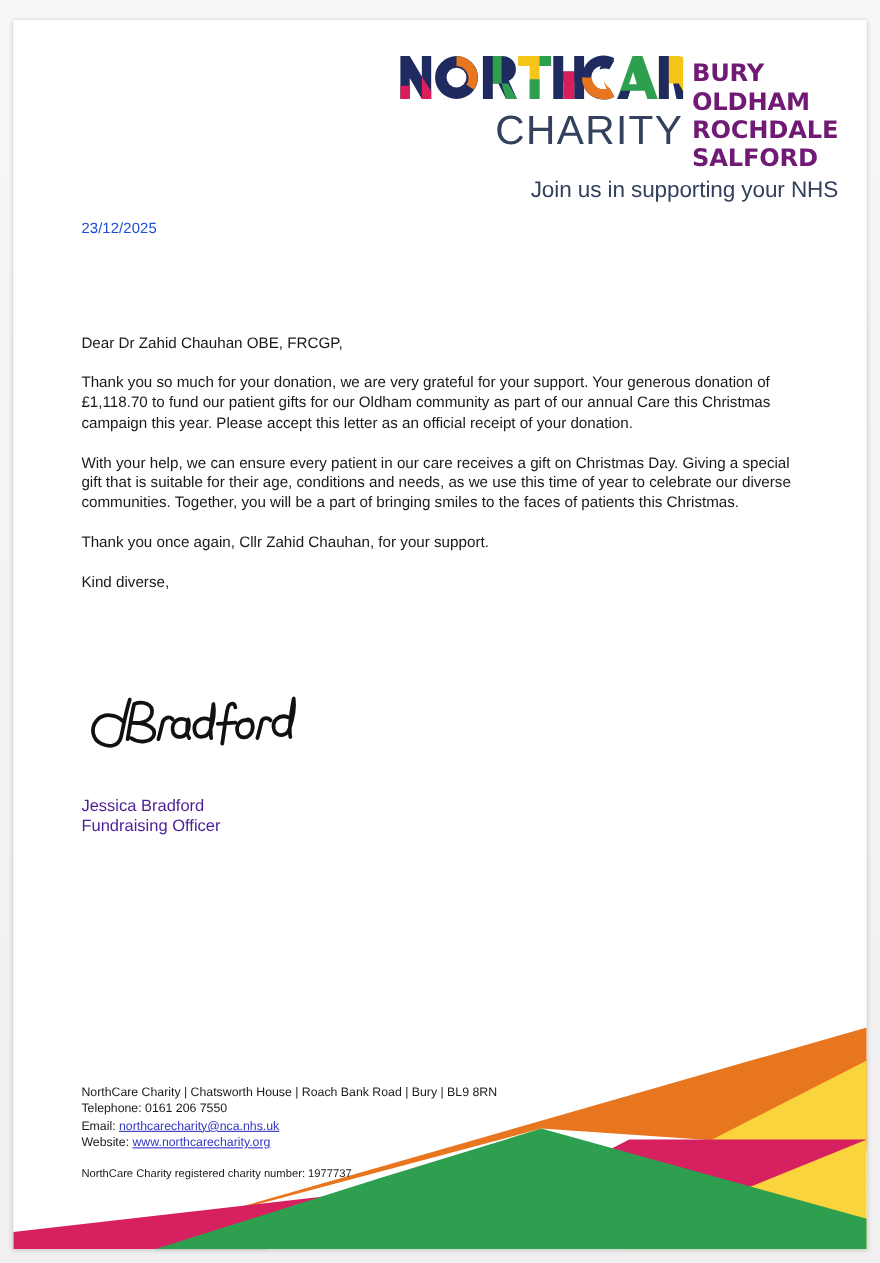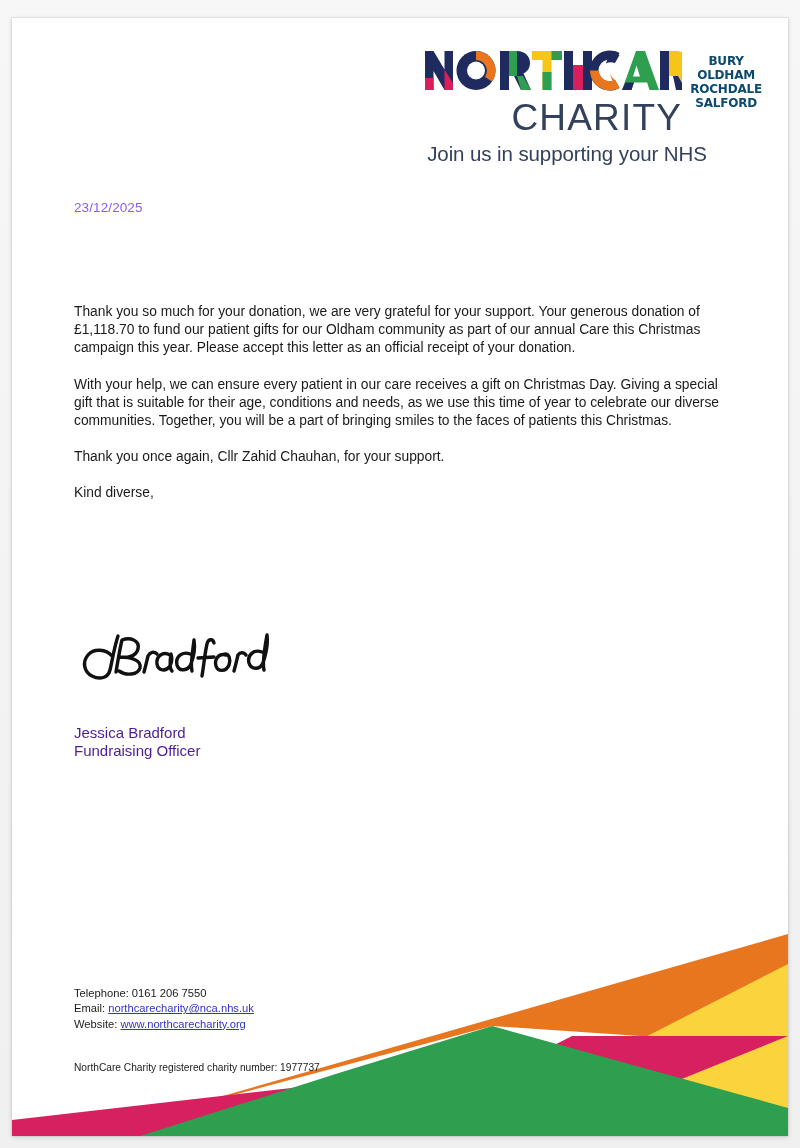--- a/index.html
+++ b/index.html
@@ -67,44 +67,44 @@
     letter-spacing: 1.2px;
     color: #33415c;
     line-height: 1.05;
     margin-top: 3px;
     display: block;
     text-align: right;
   }
   .boroughs {
     font-family: "DejaVu Sans", sans-serif;
     font-weight: bold;
-    font-size: 12px;
+    font-size: 22px;
     line-height: 1.16;
     letter-spacing: -0.2px;
-    color: #0c4a6e;
-    text-align: center;
+    color: #701a75;
+    text-align: left;
     padding-top: 5px;
     white-space: nowrap;
   }
   .tagline {
     font-family: "Liberation Sans", sans-serif;
     font-size: 20.5px;
     color: #33415c;
     letter-spacing: -0.1px;
     margin-top: 4px;
-    text-align: center;
+    text-align: right;
   }
 
   
   .letter-date {
     position: absolute;
     left: 62px;
     top: 182px;
     font-size: 13.5px;
-    color: #8b5cf6;
+    color: #1d4ed8;
     letter-spacing: 0.1px;
   }
   .letter-body {
     position: absolute;
     left: 62px;
     top: 285px;
     width: 650px;
     font-size: 13.8px;
     color: #1a1a1a;
     line-height: 1.32;
@@ -239,20 +239,21 @@
           <span class="wordmark-bottom">CHARITY</span>
         </div>
         <div class="boroughs"><span>BURY</span><br><span>OLDHAM</span><br><span>ROCHDALE</span><br><span>SALFORD</span></div>
       </div>
       <div class="tagline">Join us in supporting your NHS</div>
     </div>
 
     <div class="letter-date">23/12/2025</div>
 
     <div class="letter-body">
+      <p class="salutation">Dear Dr Zahid Chauhan OBE, FRCGP,</p>
       <p>Thank you so much for your donation, we are very grateful for your support. Your generous donation of £1,118.70 to fund our patient gifts for our Oldham community as part of our annual Care this Christmas campaign this year. Please accept this letter as an official receipt of your donation.</p>
       <p>With your help, we can ensure every patient in our care receives a gift on Christmas Day. Giving a special gift that is suitable for their age, conditions and needs, as we use this time of year to celebrate our diverse communities. Together, you will be a part of bringing smiles to the faces of patients this Christmas.</p>
       <p>Thank you once again, Cllr Zahid Chauhan, for your support.</p>
       <p class="closing">Kind diverse,</p>
     </div>
 
     <div class="signature">
       <svg width="230" height="70" viewBox="0 0 230 70">
         <g fill="none" stroke="#111111" stroke-width="3.4" stroke-linecap="round" stroke-linejoin="round">
 
@@ -276,20 +277,21 @@
         </g>
       </svg>
     </div>
 
     <div class="signatory">
       <div>Jessica Bradford</div>
       <div>Fundraising Officer</div>
     </div>
 
     <div class="footer">
+      <div>NorthCare Charity | Chatsworth House | Roach Bank Road | Bury | BL9 8RN</div>
       <div>Telephone: 0161 206 7550</div>
       <div><span>Email: </span><a href="#">northcarecharity@nca.nhs.uk</a></div>
       <div><span>Website: </span><a href="#">www.northcarecharity.org</a></div>
     </div>
     <div class="footer-reg">NorthCare Charity registered charity number: 1977737</div>
 
     <div class="deco">
       <svg viewBox="0 0 776 250" preserveAspectRatio="none">
 
         <polygon points="776,48 776,160 480,140 120,236" fill="#e8761e"></polygon>

